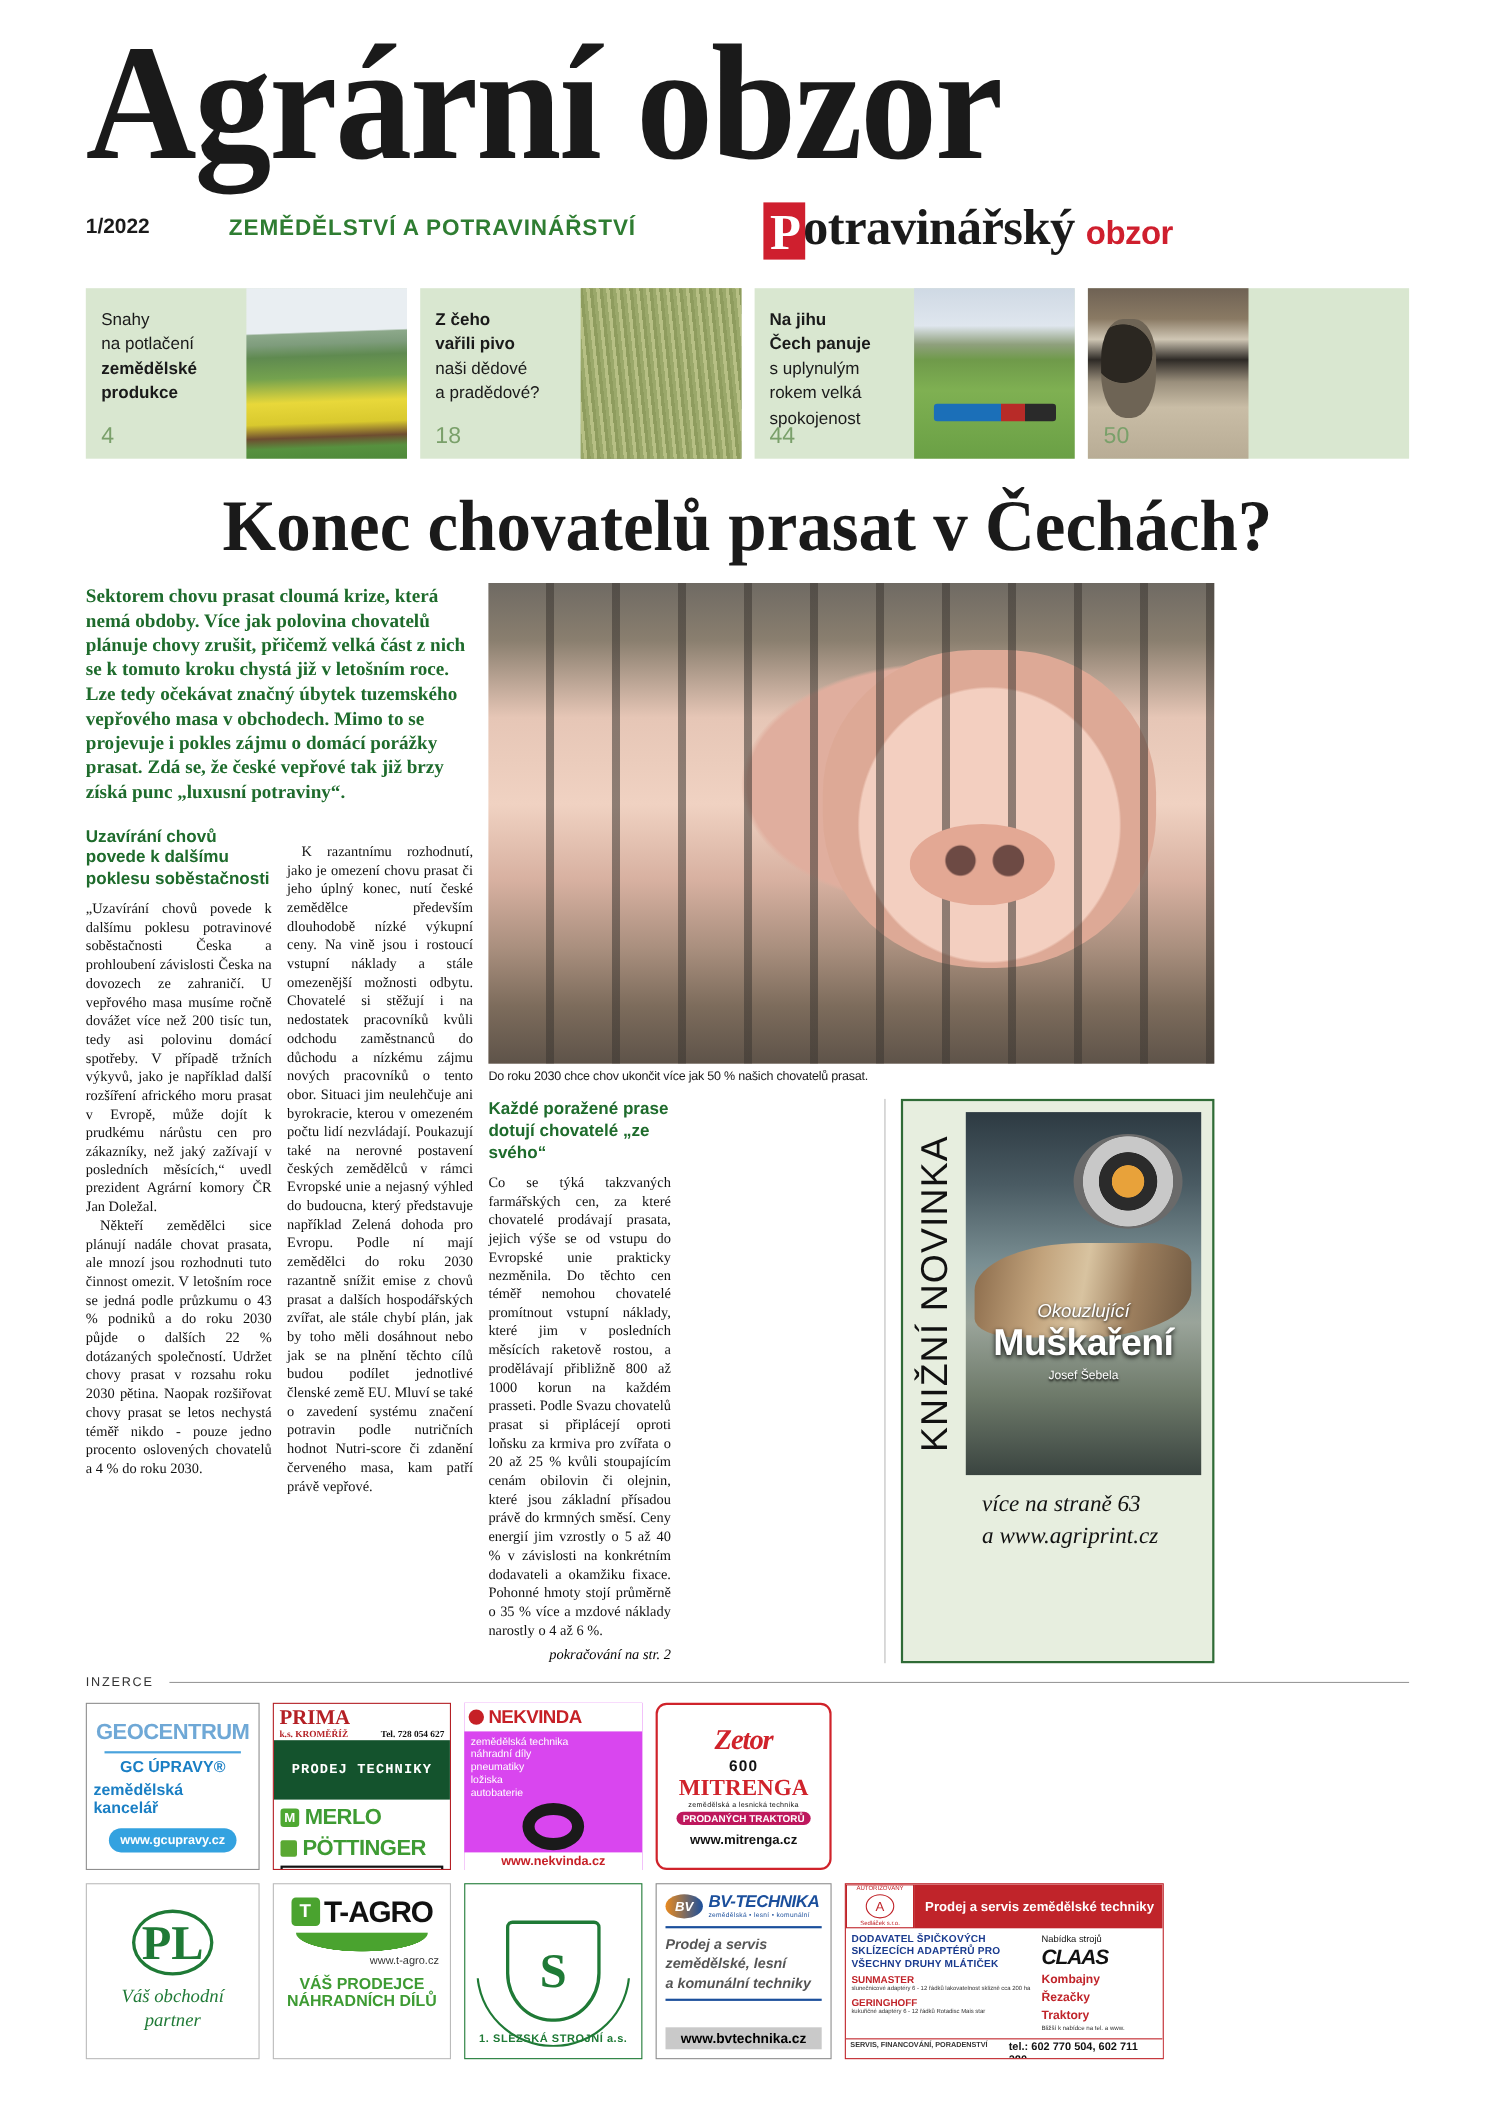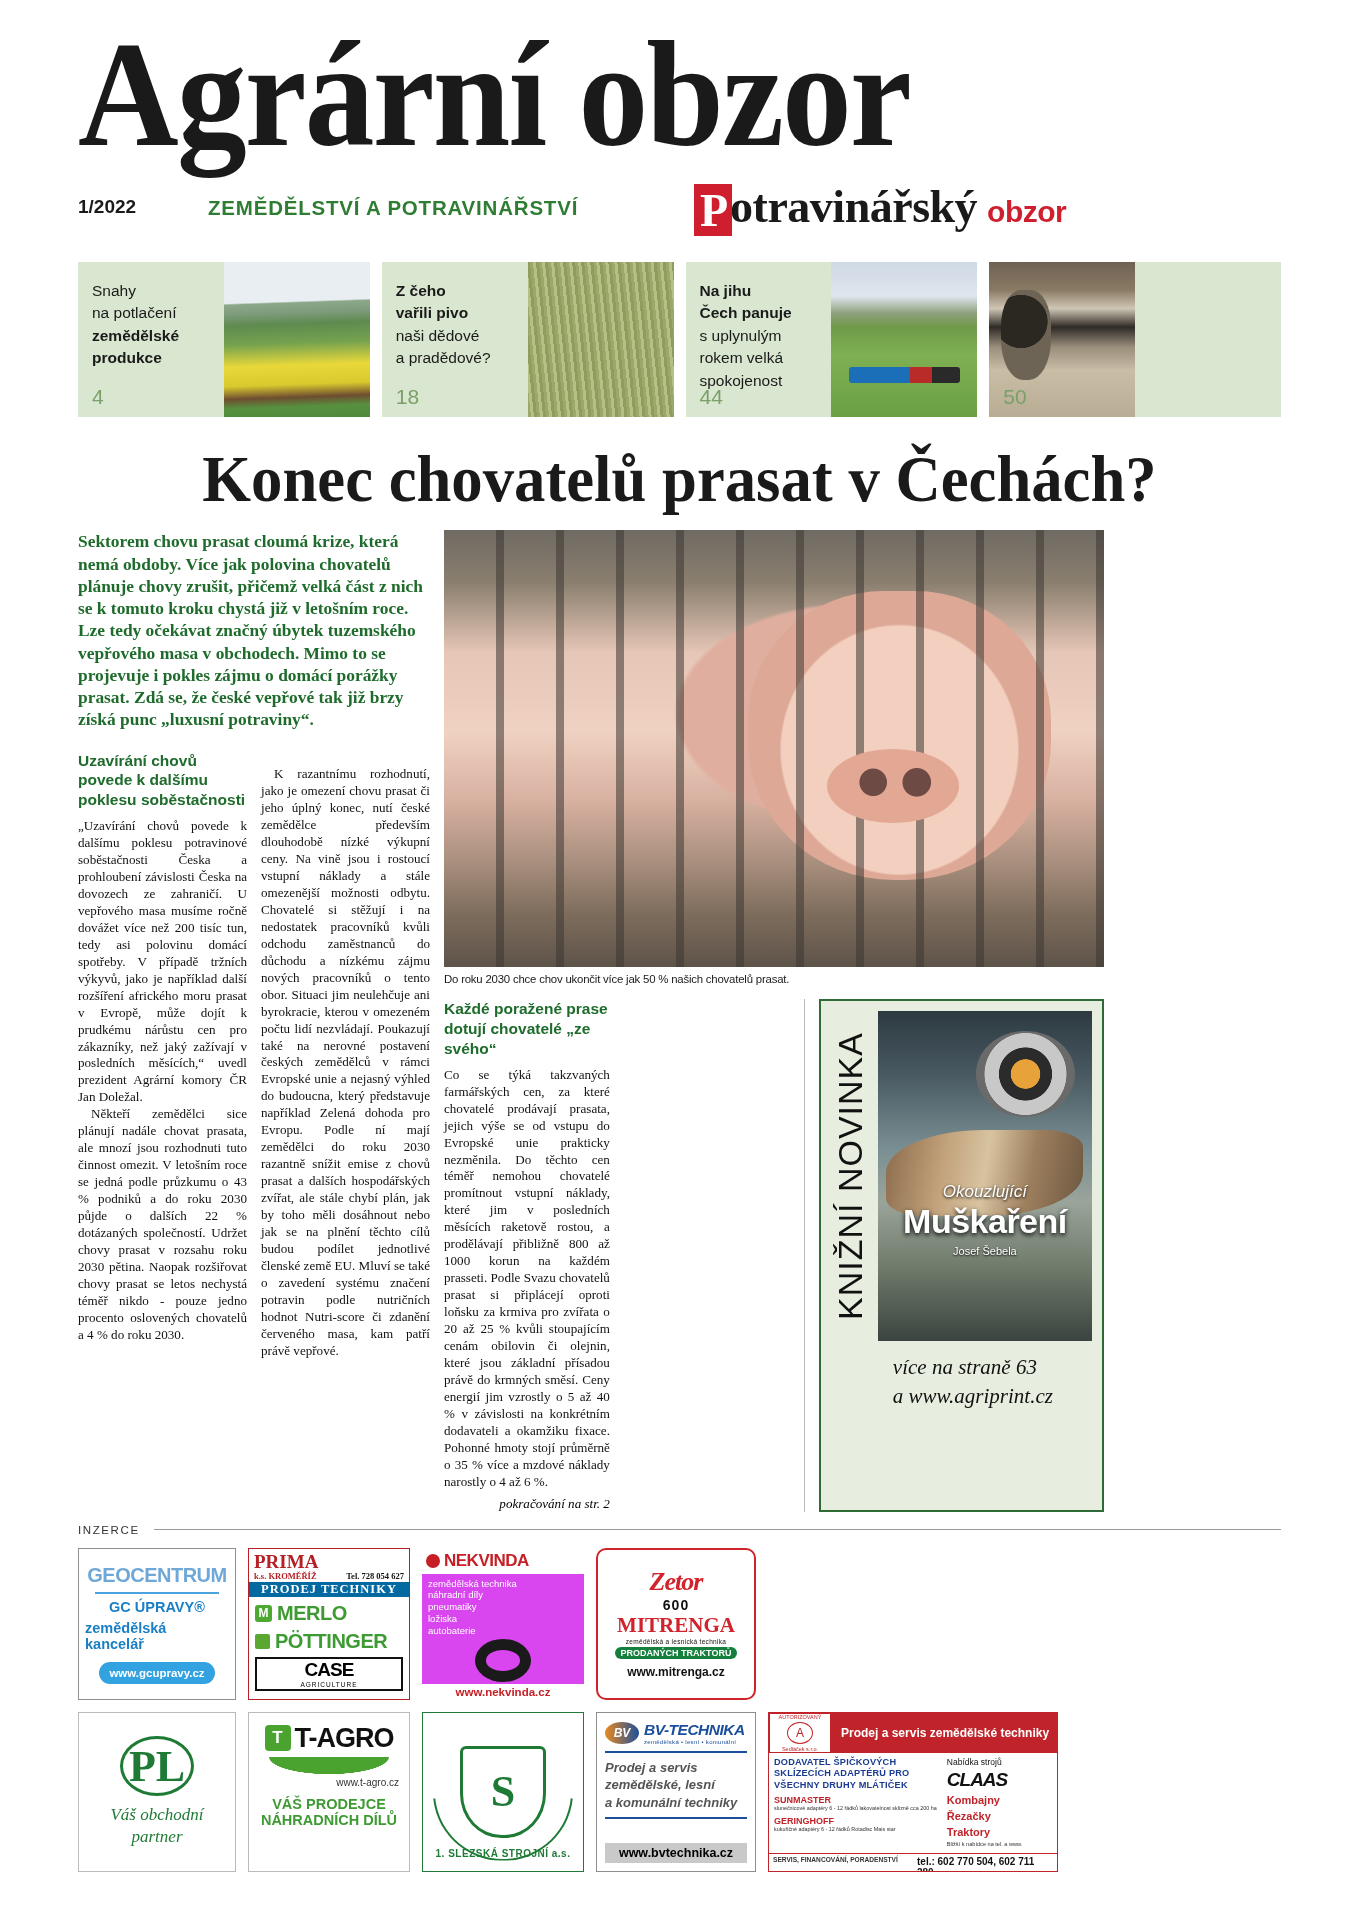--- a/index.html
+++ b/index.html
@@ -213,22 +213,22 @@
   .gc-l2 { font-size: 14.5px; font-weight: bold; color: #1a7fc4; }
   .gc-l3 { font-size: 14.5px; font-weight: bold; color: #1a7fc4; }
   .gc-btn { margin-top: 5px; background:#33a2e0; color:#fff; font-size:11.5px;
             padding: 5px 10px; border-radius: 12px; font-weight:bold;}
 
   .ad-prima { width: 162px; border: 1px solid #b42025; display:flex; flex-direction:column; }
   .pr-head { padding: 3px 5px 1px; display:flex; justify-content:space-between; align-items:flex-end;}
   .pr-name { font-family:"Liberation Serif",serif; font-weight:bold; font-size:19px; color:#b42025; line-height:1;}
   .pr-ks { font-family:"Liberation Serif",serif; font-size:8.5px; font-weight:bold; color:#b42025; }
   .pr-tel { font-family:"Liberation Serif",serif; font-size:8.5px; font-weight:bold; color:#111; }
-  .pr-bar { background:#0369a1; color:#fff; text-align:center; font-family:Liberation Serif, serif;
-            font-weight:bold; font-size:12.5px; letter-spacing:1px; padding:0 0;}
+  .pr-bar { background:#14532d; color:#fff; text-align:center; font-family:Liberation Mono, monospace;
+            font-weight:bold; font-size:12.5px; letter-spacing:1px; padding:20px 0;}
   .pr-brand { display:flex; align-items:center; gap:5px; padding:5px 6px 0; }
   .pr-sq { width:17px; height:17px; background:#4ea832; border-radius:3px; color:#fff;
            font-size:12px; display:flex; align-items:center; justify-content:center; font-weight:bold;}
   .pr-sq2 { width:15px; height:15px; background:#5aa832; border-radius:2px; }
   .pr-word { font-weight:bold; font-size:20px; color:#3e9b33; letter-spacing:-0.5px;}
   .pr-case { margin: 4px 6px 0; border:2px solid #111; text-align:center; font-weight:bold;
              font-size:19px; letter-spacing:-1px; padding: 0 0 1px;}
   .pr-case small { display:block; font-size:6.5px; letter-spacing:1px; font-weight:normal;}
 
   .ad-nek { width: 162px; background:#d946ef; color:#fff; display:flex; flex-direction:column; align-items:center;}
@@ -240,21 +240,21 @@
   .nek-url { background:#fff; color:#c62026; font-weight:bold; font-size:11.5px; width:100%;
              text-align:center; padding:2px 0; margin-top:auto;}
 
   .ad-zetor { width: 160px; border:2px solid #d0232b; border-radius:10px;
               display:flex; flex-direction:column; align-items:center; justify-content:center; gap:2px;}
   .z-1 { font-family:"Liberation Serif",serif; font-weight:bold; font-size:26px; color:#d0232b;
          font-style:italic; letter-spacing:-1px; line-height:1;}
   .z-2 { font-weight:bold; font-size:14px; color:#111; letter-spacing:1px;}
   .z-3 { font-family:"Liberation Serif",serif; font-weight:bold; font-size:21px; color:#d0232b; line-height:1;}
   .z-4 { font-size:6.5px; color:#111; letter-spacing:0.3px;}
-  .z-5 { background:#15803d; color:#fff; font-size:9px; font-weight:bold; padding:1px 6px; border-radius:8px;}
+  .z-5 { background:#be185d; color:#fff; font-size:9px; font-weight:bold; padding:1px 6px; border-radius:8px;}
   .z-url { font-weight:bold; font-size:12px; color:#111; margin-top:4px;}
 
   .ad-pl { width:158px; border:1px solid #bbb; display:flex; flex-direction:column;
            align-items:center; justify-content:center; gap:8px;}
   .pl-mark { width:74px;height:60px;border-radius:50%; border:3px solid #1f7a36;
              display:flex;align-items:center;justify-content:center;
              font-family:"Liberation Serif",serif; font-weight:bold; font-size:44px; color:#1f7a36;}
   .pl-t { font-family:"Liberation Serif",serif; font-style:italic; font-size:17px; color:#1f7a36; line-height:1.25; text-align:center;}
 
   .ad-tagro { width:162px; border:1px solid #bbb; display:flex; flex-direction:column; align-items:center; padding-top:10px;}

